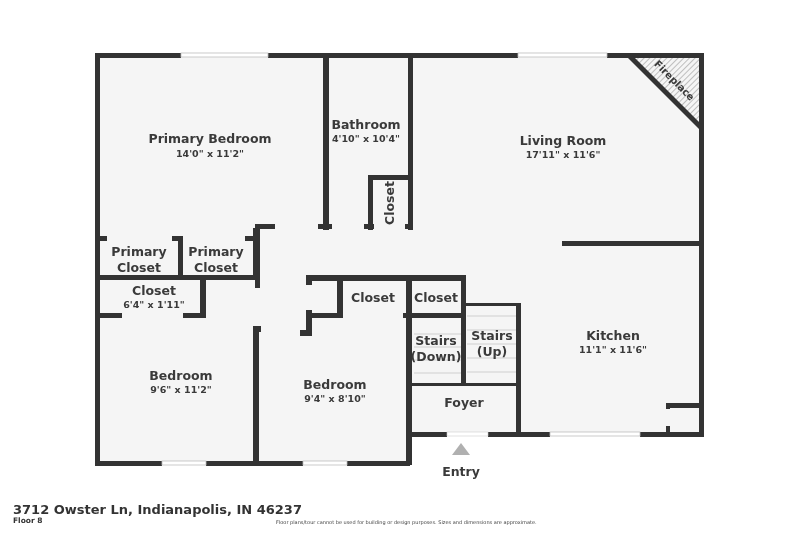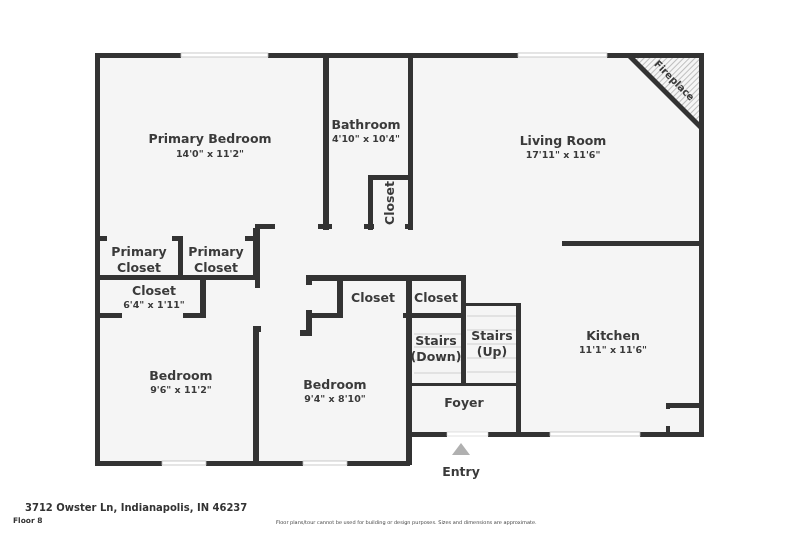--- a/index.html
+++ b/index.html
@@ -1,20 +1,20 @@
 <!DOCTYPE html>
 <html><head>
   <meta charset="utf-8">
   <style>
     html, body { margin: 0; padding: 0; background: #ffffff; }
     body { width: 800px; height: 533px; position: relative; overflow: hidden; font-family: "DejaVu Sans", sans-serif; }
     svg { position: absolute; left: 0; top: 0; }
     .room-name { font-family: "DejaVu Sans", sans-serif; font-weight: bold; fill: #3a3a3a; font-size: 12.5px; }
     .room-dim { font-family: "DejaVu Sans", sans-serif; font-weight: bold; fill: #3a3a3a; font-size: 9.5px; }
-    .footer-addr { position: absolute; left: 13px; top: 502px; font-size: 10px; color: #333; font-weight: bold; margin-left: 12px; }
+    .footer-addr { position: absolute; left: 13px; top: 502px; font-size: 13px; color: #333; font-weight: bold; }
     .footer-floor { position: absolute; left: 13px; top: 516px; font-size: 7.5px; color: #333; font-weight: bold; }
     .footer-disclaimer { position: absolute; left: 276px; top: 519px; font-size: 5px; color: #444; }
   </style>
 </head>
 <body>
 
 <svg width="800" height="533" viewBox="0 0 800 533">
   <defs>
     <pattern id="hatch" patternUnits="userSpaceOnUse" width="4" height="4" patternTransform="rotate(45)">
       <line x1="0" y1="0" x2="0" y2="4" stroke="#888" stroke-width="1"></line>

